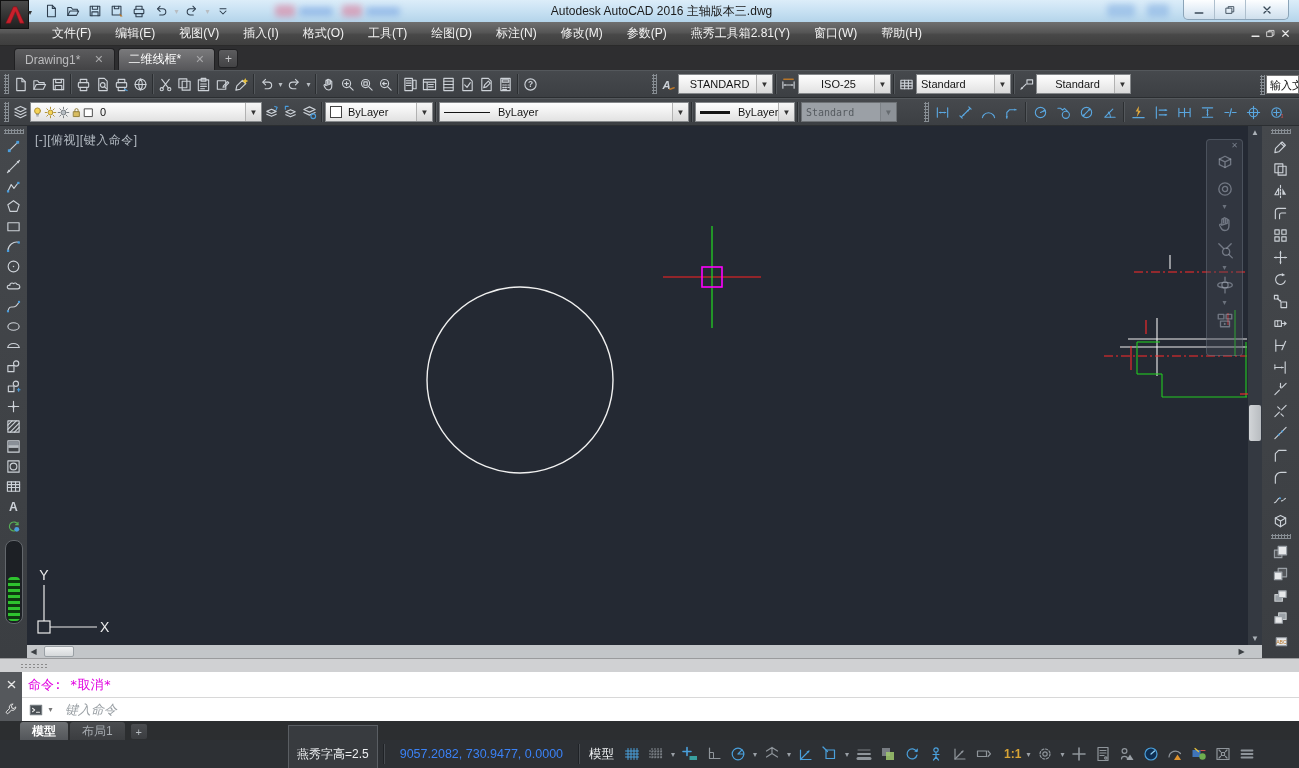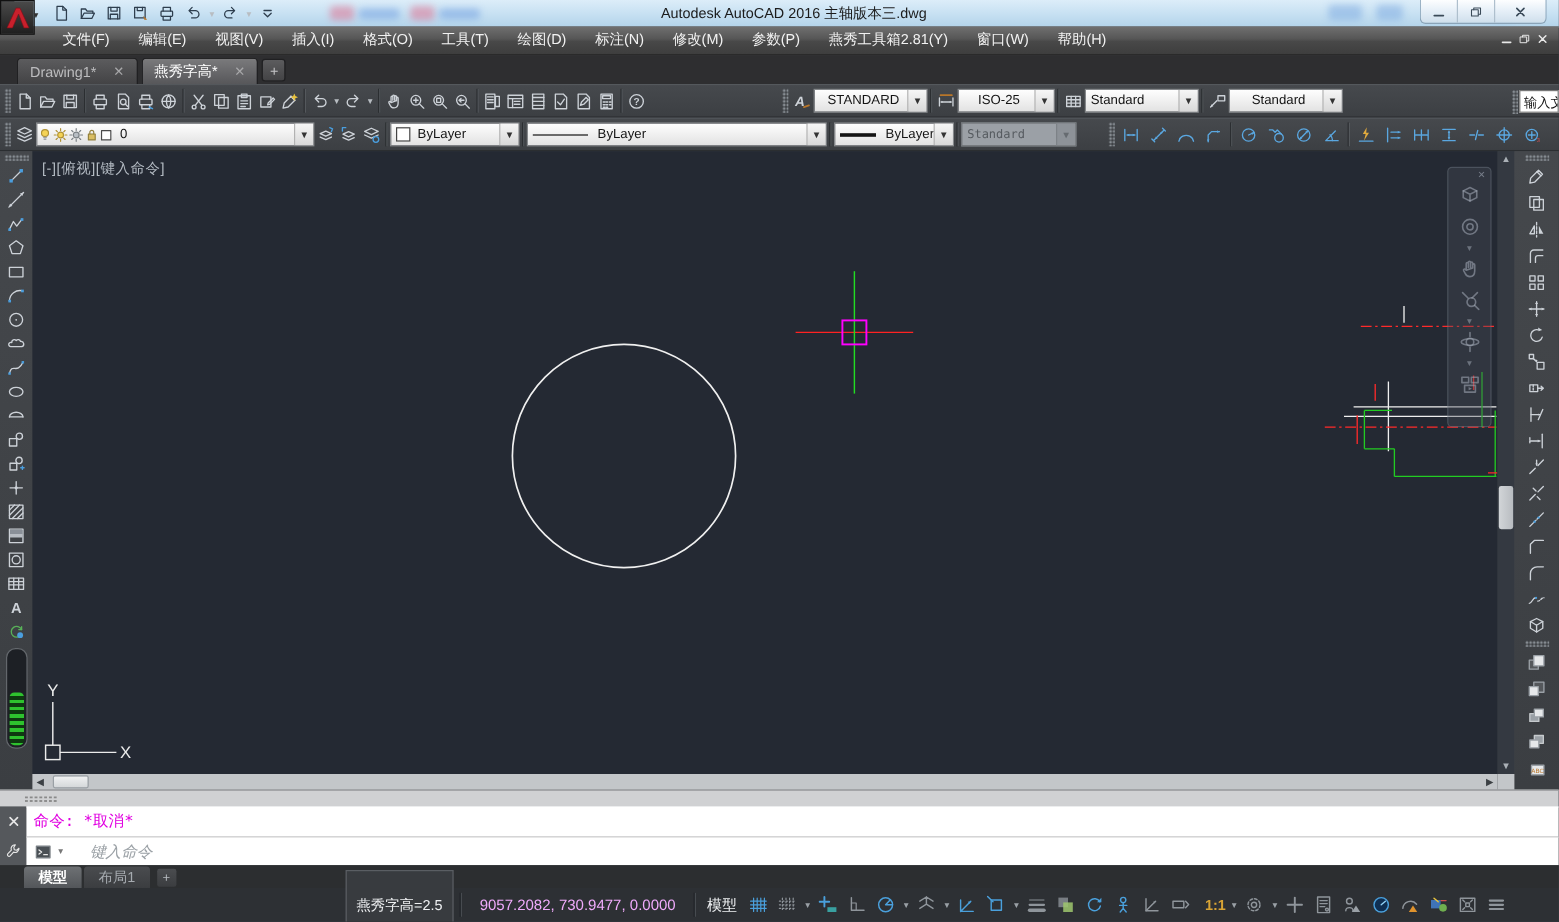--- a/index.html
+++ b/index.html
@@ -82,31 +82,31 @@
   #hscroll .arr{position:absolute;top:0;width:13px;height:13px;color:#3c4044;font-size:8px;display:flex;align-items:center;justify-content:center}
   #hthumb{position:absolute;left:17px;top:1px;width:30px;height:11px;background:linear-gradient(#f0f1f2,#d5d8da);border:1px solid #9aa0a5;border-radius:2px;box-sizing:border-box}
   #scroll-corner{left:1248px;top:645px;width:14px;height:13px;background:#c3c6c9}
   
   #cmd-grip-row{left:0;top:658px;width:1299px;height:14px;background:#d0d1d3;border-top:1px solid #9a9b9d}
   #cmd-grip-row .grip{position:absolute;left:20px;top:4px;width:28px;height:6px;
      background-image:radial-gradient(#8a8a8a 1px,transparent 1.3px);background-size:4px 3px}
   #cmd-gutter{left:0;top:672px;width:22px;height:49px;background:#55585c;display:flex;flex-direction:column;align-items:center;gap:4px;padding-top:2px;box-sizing:border-box;color:#e6e6e6}
   #cmd-history{left:22px;top:672px;width:1277px;height:25px;background:#ffffff;font-family:"DejaVu Sans Mono",monospace;font-size:13px;line-height:25px;padding-left:6px;box-sizing:border-box}
   #cmd-input{left:22px;top:697px;width:1277px;height:24px;background:#ffffff;border-top:1px solid #d8d8d8;display:flex;align-items:center;box-sizing:border-box;padding-left:4px}
-  #cmd-input .ph{font-family:Liberation Sans, sans-serif;font-size:13px;font-style:italic;color:#9aa0a5;margin-left:20px}
+  #cmd-input .ph{font-family:Liberation Sans, sans-serif;font-size:13px;font-style:italic;color:#9aa0a5;margin-left:10px}
   
   #layout-tabs{left:0;top:721px;width:1299px;height:19px;background:#2c2e30;display:flex;align-items:flex-end;padding-left:20px;box-sizing:border-box}
   .ltab{height:18px;display:flex;align-items:center;padding:0 12px;font-size:12px;border-radius:3px 3px 0 0;margin-right:2px}
   .ltab.active{background:linear-gradient(#6e7174,#53565a);color:#ffffff;font-weight:bold}
   .ltab.inactive{background:linear-gradient(#4a4c4f,#3b3d40);color:#a6abb0}
   .ltab-new{width:16px;height:15px;margin:0 0 1px 4px;border-radius:2px;background:linear-gradient(#4a4c4f,#3b3d40);color:#b6bbc0;display:flex;align-items:center;justify-content:center;font-size:11px}
   
   #statusbar{left:0;top:740px;width:1299px;height:28px;background:#2d3034;display:flex;align-items:center;padding-left:288px;box-sizing:border-box}
   .sb-btn{border:1px solid #5a5e63;background:#383b3f;color:#eef0f2;font-size:12px;padding:20px 8px;margin-right:2px;white-space:nowrap}
-  #sb-coords{color:#f0abfc;font-size:12.5px;padding:0 12px;white-space:nowrap}
+  #sb-coords{color:#3b82f6;font-size:12.5px;padding:0 12px;white-space:nowrap}
   #sb-model{color:#eef0f2;font-size:12.5px;padding:0 6px;white-space:nowrap}
   .vsep-s{width:1px;height:20px;background:#1f2226;border-right:1px solid #474b50;margin:0 3px}
   .sbtn{width:24px;height:24px;display:flex;align-items:center;justify-content:center;color:#8f959b}
   .sbtn.active{color:#4aa0dc}
   .sb-caret{font-size:8px;color:#9aa0a6;width:10px;display:flex;justify-content:center}
   #sb-scale{color:#d8a435;font-weight:bold;font-size:12px;padding:0 2px 0 8px;white-space:nowrap}
 </style>
 </head>
 <body>
 
@@ -282,21 +282,21 @@
         </span></span>
     </div>
 </div>
 
 <div id="filetabs" class="abs">
     <div class="ftab inactive">
       <span>Drawing1*</span>
       <span class="x">✕</span>
     </div>
     <div class="ftab active">
-      <span>燕秀字高*</span>
+      <span>二维线框*</span>
       <span class="x">✕</span>
     </div>
     <div class="ftab-new">+</div>
   </div>
 
 <div id="row1" class="toolrow abs">
   <div id="std-tb">
       <span class="grip-v"></span>
       <span class="tbtn">
         <span class="ic">
@@ -591,21 +591,21 @@
         <span class="ic">
           <svg viewBox="0 0 16 16" width="15" height="15">
             <g fill="none" stroke="currentColor" stroke-width="1.2" stroke-linecap="round" stroke-linejoin="round">
               <path d="M2 5v7M14 5v7M3.5 8.5h9"></path>
               <path d="M5.5 8.5L3.8 7.5v2zM10.5 8.5l1.7-1v2z" fill="currentColor" stroke="none"></path>
               <path d="M3 2.5h10" stroke="#b8762a" stroke-width="1.6"></path>
             </g>
           </svg>
         </span>
       </span>
-    <div class="combo" style="width:81px">
+    <div class="combo" style="width:93px">
       <span class="val" style="text-align:center">ISO-25</span>
       <span class="drop">▼</span>
     </div>
     <span class="vsep-t"></span>
     <span class="tbtn" id="sl3">
         <span class="ic">
           <svg viewBox="0 0 16 16" width="15" height="15">
             <g fill="none" stroke="currentColor" stroke-width="1.2" stroke-linecap="round" stroke-linejoin="round">
               <rect x="2" y="3.5" width="12" height="9"></rect>
               <path d="M2 6.5h12M2 9.5h12M6 3.5v9M10 3.5v9"></path>

